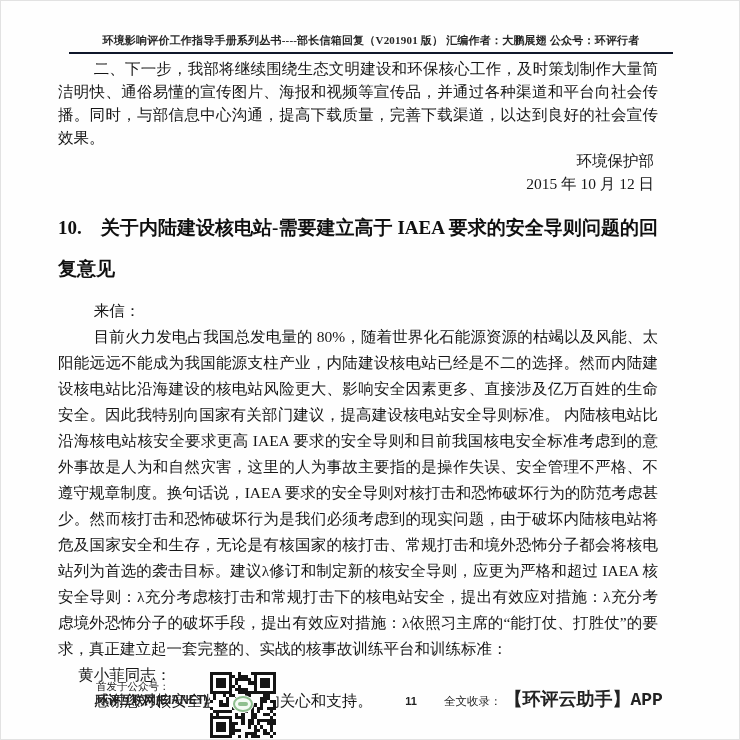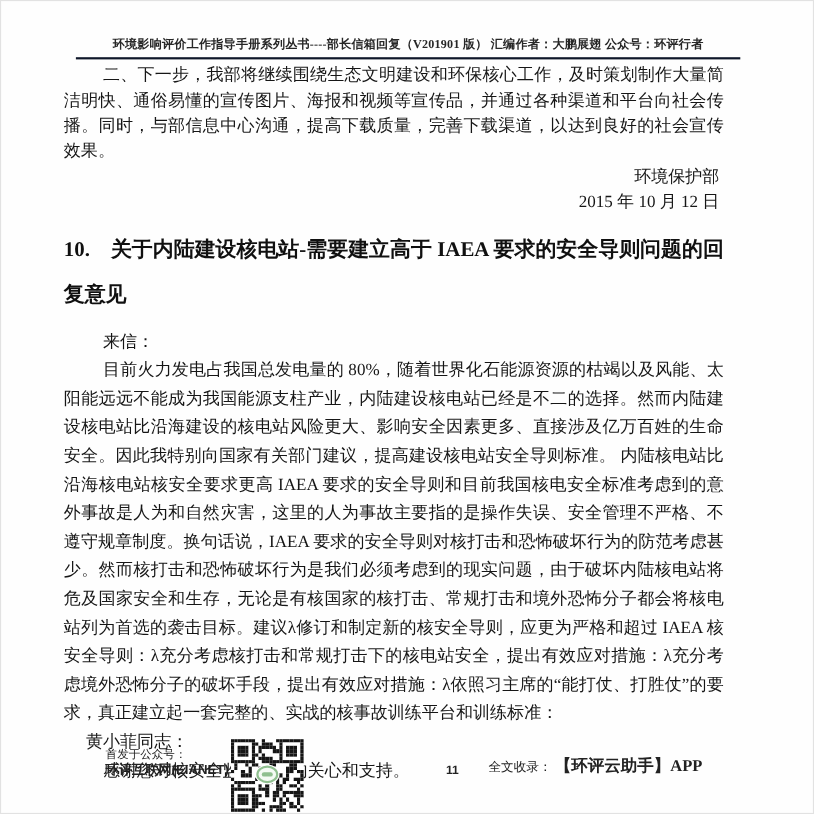--- a/index.html
+++ b/index.html
@@ -57,22 +57,22 @@
   .page-num {
     position:absolute; left:350px; top:659px; width:66px; text-align:right;
     font-family:"Liberation Sans","DejaVu Sans",sans-serif;
     font-weight:bold; font-size:11px; color:#222;margin-top:35px;
   }
   .footer-right {
     position:absolute; left:443px; top:686px; font-size:11.5px; color:#222;
     white-space:nowrap;
   }
   .footer-right .app-bold {
-    font-weight:bold; font-size:15px;
-    font-family:Liberation Serif, serif;
+    font-weight:bold; font-size:18px;
+    font-family:Liberation Mono, monospace;
   }
 </style>
 </head>
 <body>
 
 <div class="page">
 
   <div class="doc-header">环境影响评价工作指导手册系列丛书----部长信箱回复（V201901 版）  汇编作者：大鹏展翅 公众号：环评行者</div>
 
   <div class="doc-body">

